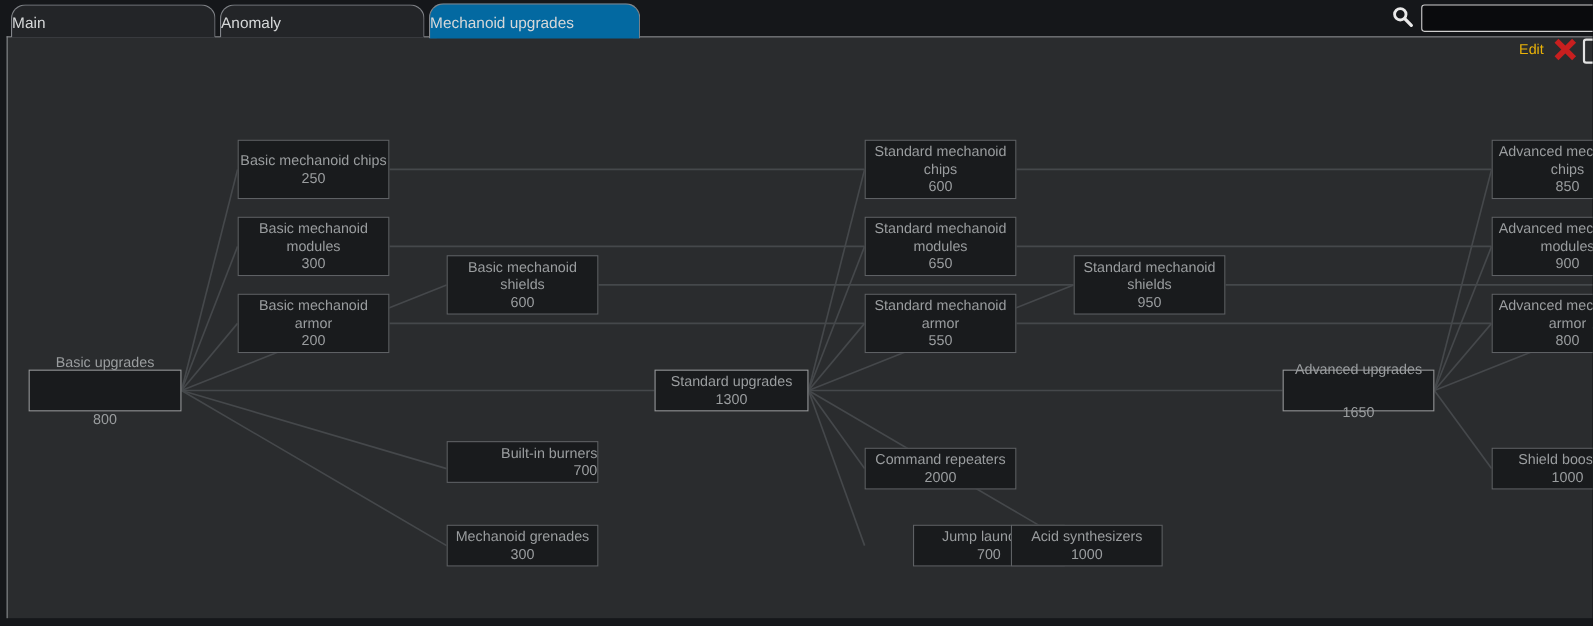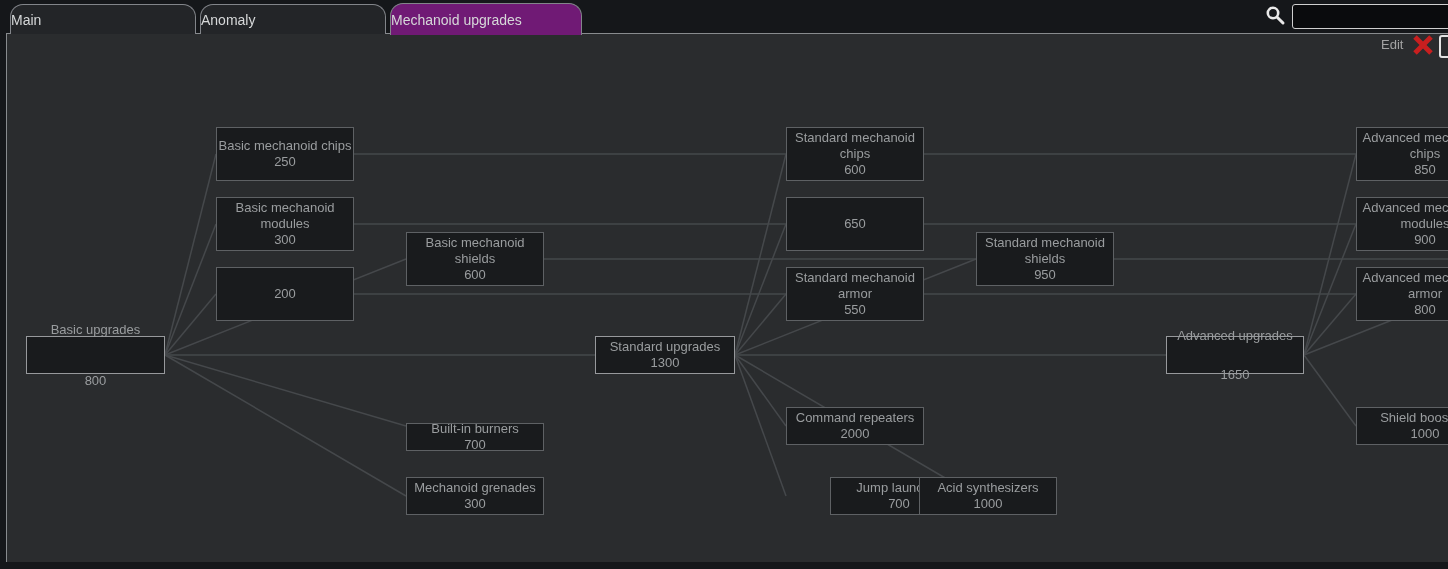--- a/index.html
+++ b/index.html
@@ -27,33 +27,33 @@
   .node .nlabel{display:block;width:100%;}
   .node .ncost{display:block;width:100%;}
   
   .tabbar{position:absolute;left:0;top:0;width:1448px;height:33px;z-index:4;}
   .tab{
     position:absolute;top:4px;height:30px;box-sizing:border-box;
     background:#232528;border:1px solid #82858a;border-bottom:none;
     border-radius:13px 13px 0 0;color:#d6d8d9;font-size:14px;
     display:flex;align-items:center;justify-content:flex-start;cursor:pointer;z-index:4;
   }
-  .tab.active{top:3px;height:32px;background:#701a75;z-index:6;}
+  .tab.active{top:3px;height:32px;background:#0369a1;z-index:6;}
   
   .search-icon{position:absolute;left:1265px;top:5px;width:21px;height:21px;z-index:5;cursor:pointer;}
   .search-input{
     position:absolute;left:1292px;top:4px;width:172px;height:23px;z-index:5;
     background:#0a0b0d;border:1px solid #cfcfcf;border-radius:3px;
     color:#e8e8e8;font-size:13px;padding:0 6px;outline:none;
     font-family:"Liberation Sans",sans-serif;
   }
   
   .edit-label{
     position:absolute;left:1381px;top:37px;z-index:5;
-    color:#a3a3a3;font-size:13px;cursor:pointer;
+    color:#eab308;font-size:13px;cursor:pointer;
   }
   .close-x{position:absolute;left:1411px;top:34px;width:24px;height:22px;z-index:5;cursor:pointer;}
   .cropped-icon{
     position:absolute;left:1439px;top:35px;width:16px;height:19px;z-index:5;
     border:2px solid #e3e3e3;border-radius:3px;background:transparent;cursor:pointer;
   }
 </style>
 </head>
 <body>
 
@@ -99,43 +99,45 @@
       </div>
       <div class="node" style="left: 216px; top: 127px; width: 138px; height: 54px;">
         <span class="nlabel">Basic mechanoid chips</span>
         <span class="ncost">250</span>
       </div>
       <div class="node" style="left: 216px; top: 197px; width: 138px; height: 54px;">
         <span class="nlabel">Basic mechanoid modules</span>
         <span class="ncost">300</span>
       </div>
       <div class="node" style="left: 216px; top: 267px; width: 138px; height: 54px;">
+        <span class="nlabel">Basic mechanoid armor</span>
         <span class="ncost">200</span>
       </div>
       <div class="node" style="left: 406px; top: 232px; width: 138px; height: 54px;">
         <span class="nlabel">Basic mechanoid shields</span>
         <span class="ncost">600</span>
       </div>
-      <div class="node" style="left: 406px; top: 423px; width: 138px; height: 28px;">
+      <div class="node" style="left: 406px; top: 401px; width: 138px; height: 38px; text-align: right;">
         <span class="nlabel">Built-in burners</span>
         <span class="ncost">700</span>
       </div>
       <div class="node" style="left: 406px; top: 477px; width: 138px; height: 38px;">
         <span class="nlabel">Mechanoid grenades</span>
         <span class="ncost">300</span>
       </div>
       <div class="node hub" style="left: 595px; top: 336px; width: 140px; height: 38px;">
         <span class="nlabel">Standard upgrades</span>
         <span class="ncost">1300</span>
       </div>
       <div class="node" style="left: 786px; top: 127px; width: 138px; height: 54px;">
         <span class="nlabel">Standard mechanoid chips</span>
         <span class="ncost">600</span>
       </div>
       <div class="node" style="left: 786px; top: 197px; width: 138px; height: 54px;">
+        <span class="nlabel">Standard mechanoid modules</span>
         <span class="ncost">650</span>
       </div>
       <div class="node" style="left: 786px; top: 267px; width: 138px; height: 54px;">
         <span class="nlabel">Standard mechanoid armor</span>
         <span class="ncost">550</span>
       </div>
       <div class="node" style="left: 786px; top: 407px; width: 138px; height: 38px; text-align: center;">
         <span class="nlabel">Command repeaters</span>
         <span class="ncost">2000</span>
       </div>

